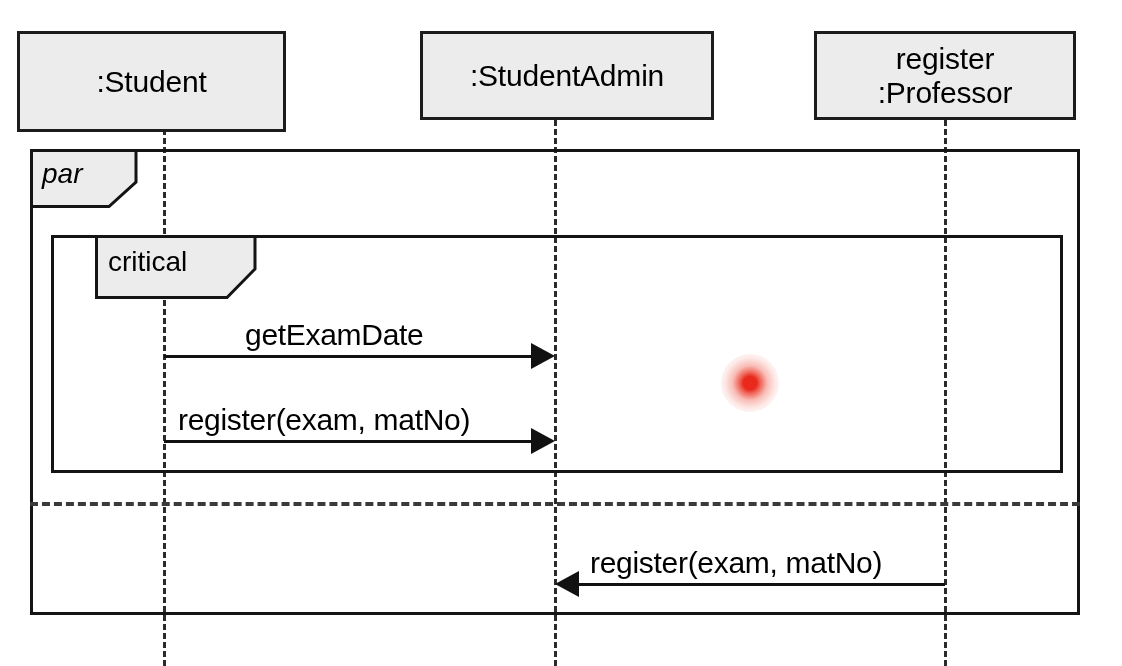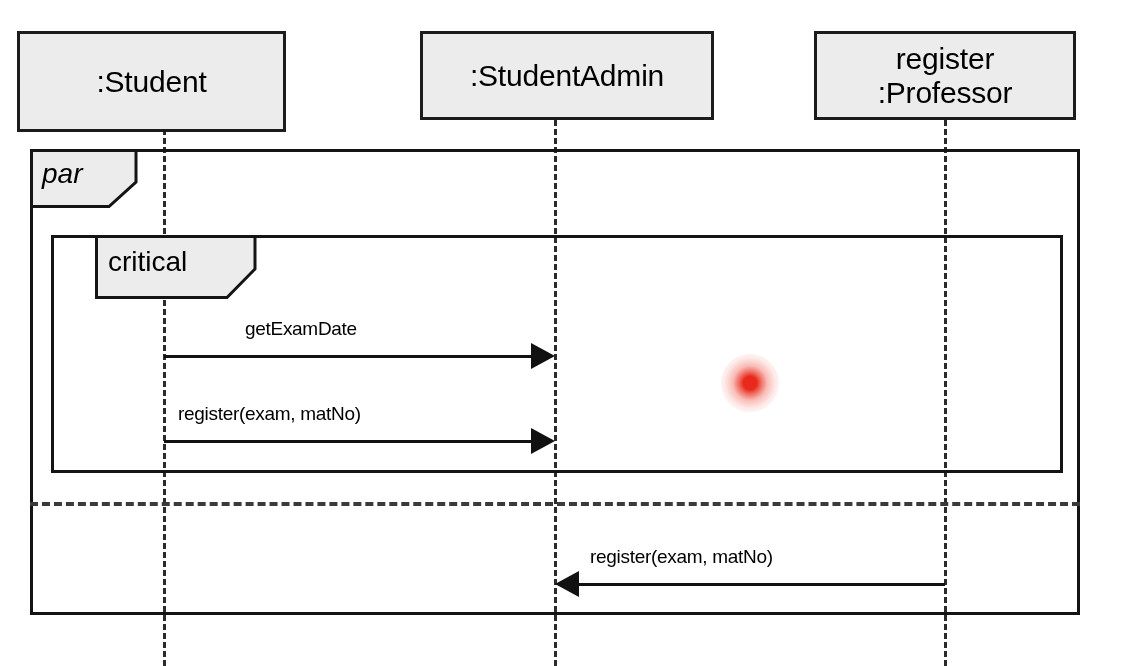--- a/index.html
+++ b/index.html
@@ -64,21 +64,21 @@
   }
 
   
   .msg-line {
     position: absolute;
     height: 0;
     border-top: 3px solid #111111;
   }
   .msg-label {
     position: absolute;
-    font-size: 19px;
+    font-size: 30px;
     color: #000000;
     white-space: nowrap;
     letter-spacing: -0.3px;
   }
   .arrow-head {
     position: absolute;
     width: 0; height: 0;
   }
   .arrow-head.right {
     border-top: 13px solid transparent;

